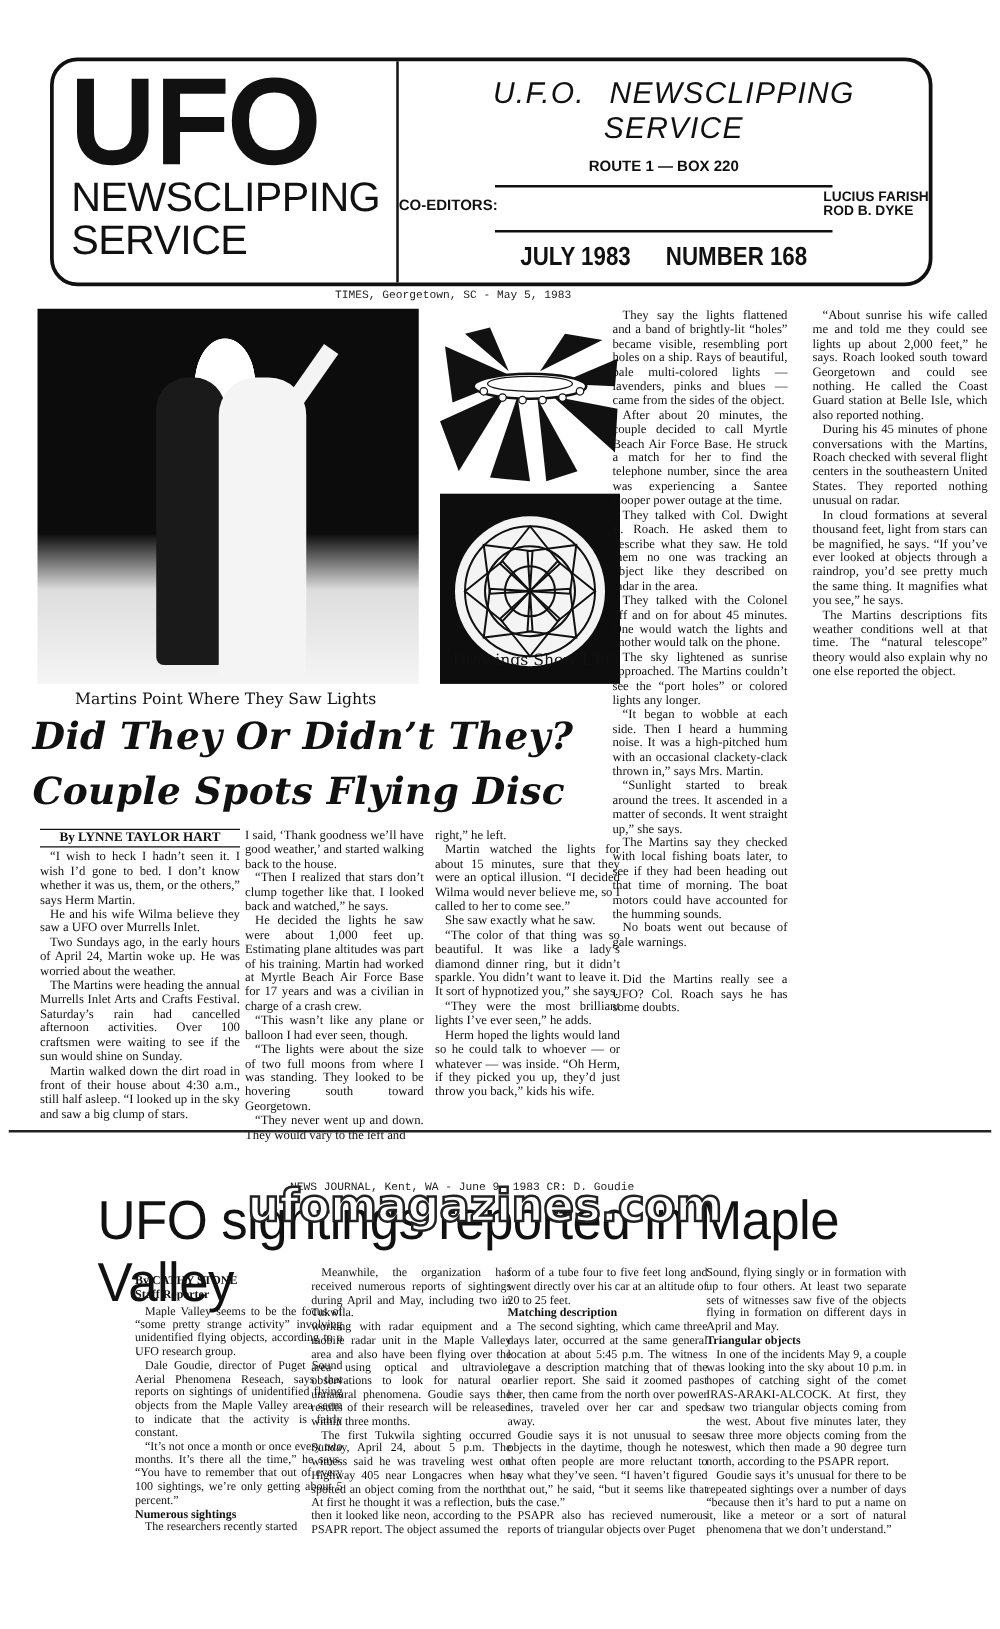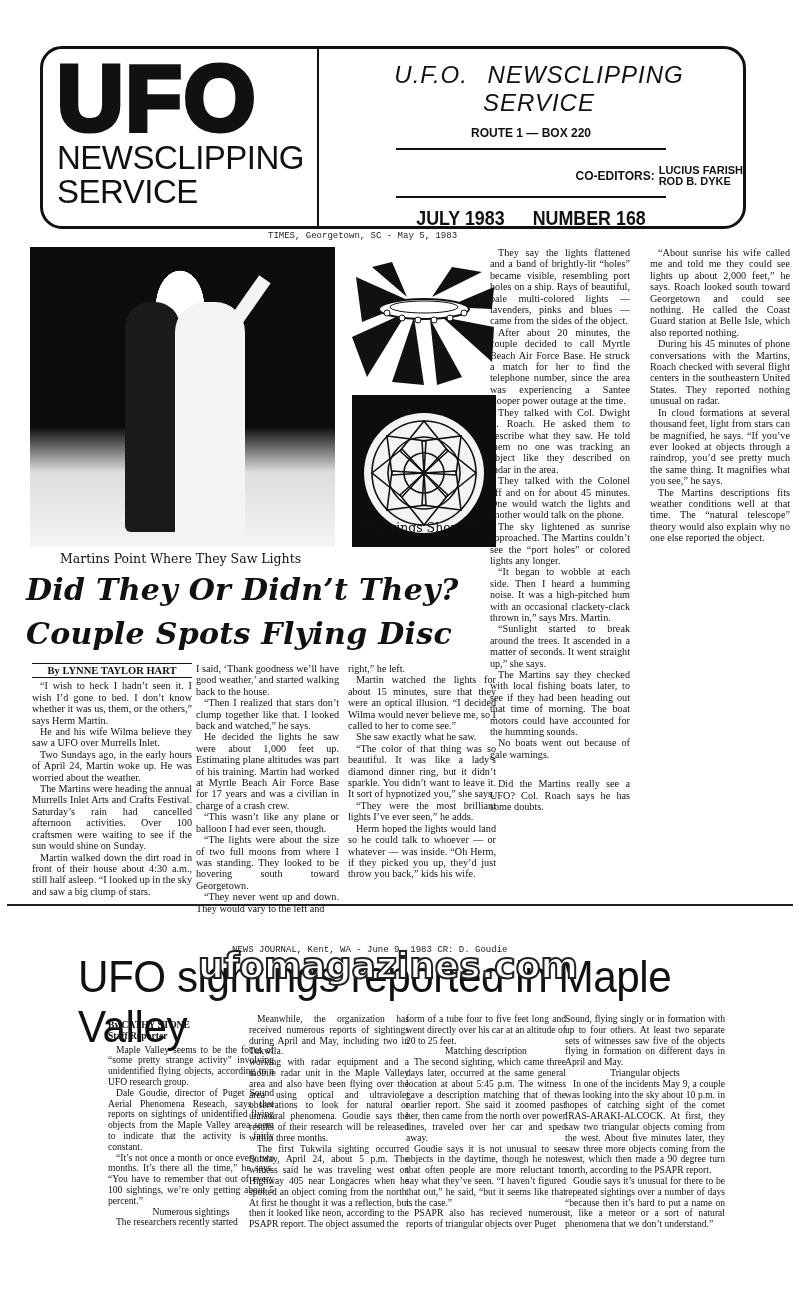--- a/index.html
+++ b/index.html
@@ -5,28 +5,28 @@
   * { box-sizing: border-box; margin: 0; padding: 0; }
   html, body { width: 800px; height: 1303px; background: #ffffff; overflow: hidden; }
   body { position: relative; color: #111; font-family: "DejaVu Serif", serif; }
 
   
   .masthead {
     position: absolute; left: 40px; top: 46px; width: 706px; height: 183px;
     border: 3px solid #111; border-radius: 22px; display: flex;
   }
   .mast-left { width: 276px; border-right: 2px solid #111; padding: 6px 0 0 14px; }
-  .logo-ufo { font-family: "Liberation Sans", sans-serif; font-size: 92px; line-height: 86px; letter-spacing: 2px; font-weight: bold; -webkit-text-stroke: 5px #111; color:#111; }
+  .logo-ufo { font-family: "Liberation Sans", sans-serif; font-size: 92px; line-height: 86px; letter-spacing: 2px; font-weight: normal; -webkit-text-stroke: 5px #111; color:#111; }
   .logo-sub { font-family: "Liberation Sans", sans-serif; font-size: 33px; line-height: 34px; letter-spacing: -0.5px; }
   .mast-right { flex: 1; text-align: center; padding-top: 12px; font-family: "Liberation Sans", sans-serif; }
   .mast-title { font-style: italic; font-size: 24px; letter-spacing: 1px; word-spacing: 12px; padding-left: 16px; }
   .mast-route { font-size: 12px; font-weight: bold; margin-top: 9px; }
   .mast-addr { font-size: 12px; font-weight: bold; margin-top: 9px; }
   .mast-rule { width: 270px; height: 2px; background:#111; margin: 8px auto 0; }
-  .mast-editors { display: flex; justify-content: flex-end; align-items: center; margin-top: 15px; font-weight: bold; font-size: 12px; }
+  .mast-editors { display: flex; justify-content: space-between; align-items: center; margin-top: 3px; font-weight: bold; font-size: 12px; }
   .mast-editors .names { text-align: left; font-size: 11px; line-height: 11px; margin-left: 4px; }
   .mast-rule2 { width: 270px; height: 2px; background:#111; margin: 9px auto 0; }
   .mast-issue { display: flex; justify-content: space-between; width: 270px; margin: 8px auto 0; font-family: "Liberation Sans", sans-serif; font-weight: bold; font-size: 21px; transform: scaleX(0.85); }
 
   .source-line { position: absolute; font-family: "Liberation Mono", monospace; font-size: 9px; color: #222; }
 
   
   .photo { position: absolute; left: 30px; top: 247px; width: 305px; height: 300px; background:
       radial-gradient(ellipse 40px 60px at 150px 60px, #fff 0 60%, transparent 61%),
       linear-gradient(to bottom, #0c0c0c 0 60%, #ddd 75%, #f5f5f5 100%); overflow: hidden; }
@@ -43,21 +43,21 @@
   .col p { text-indent: 8px; }
   .byline { font-family: "Liberation Serif", serif; font-weight: bold; font-size: 10.5px; text-align:center; border-top: 1px solid #111; border-bottom: 1px solid #111; padding: 1px 0; margin-bottom: 2px; }
 
   .divider { position:absolute; left: 7px; top: 904px; width: 786px; height: 2px; background: #222; }
 
   .headline2 { position:absolute; left: 78px; top: 952px; font-family: "Liberation Sans", sans-serif; font-size: 44px; letter-spacing: -0.5px; color:#111; transform: scaleX(0.96); transform-origin: left; }
   .watermark { position:absolute; left: 198px; top: 945px; font-family: "DejaVu Sans", sans-serif; font-weight: bold; font-size: 36px; color: #fff; -webkit-text-stroke: 2px #222; letter-spacing: 0px; }
 
   .col2 { position: absolute; font-family: "Liberation Serif", serif; font-size: 9.6px; line-height: 10.8px; text-align: justify; }
   .col2 p { text-indent: 8px; }
-  .col2 .sub { text-align: center; font-weight: normal; text-indent: 0; }
+  .col2 .sub { font-weight: bold; text-indent: 0; }
   .by2 { font-weight: bold; text-indent: 0 !important; margin-bottom: 3px; }
 </style>
 </head>
 <body>
 
 <div class="masthead">
   <div class="mast-left">
     <div class="logo-ufo">UFO</div>
     <div class="logo-sub">NEWSCLIPPING</div>
     <div class="logo-sub">SERVICE</div>

